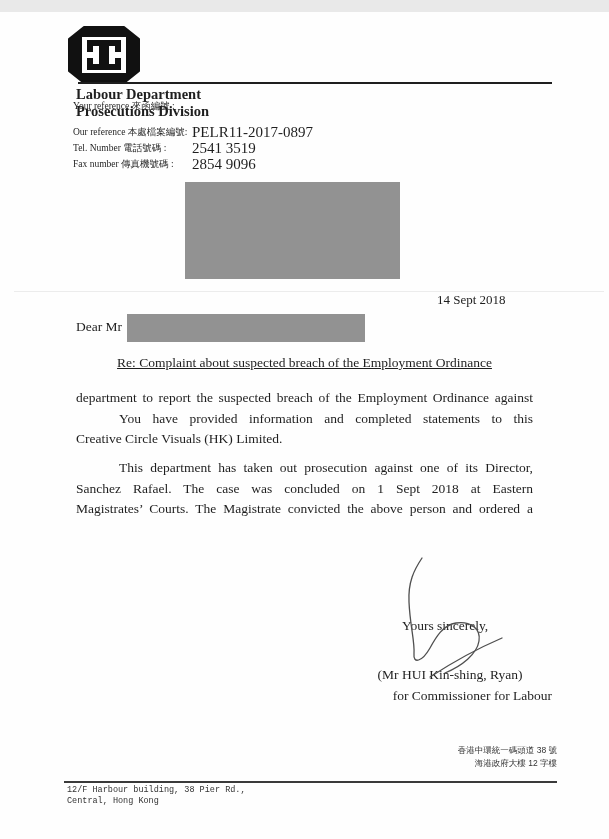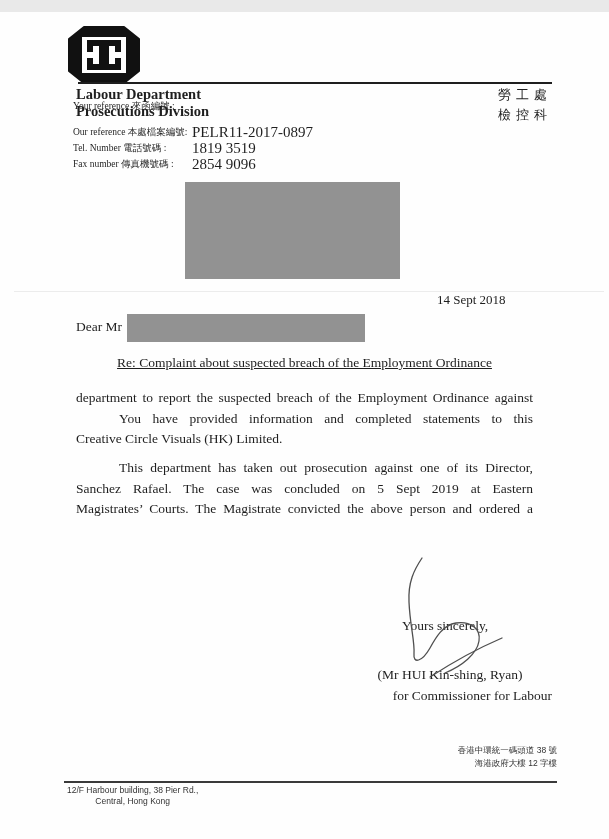--- a/index.html
+++ b/index.html
@@ -39,22 +39,22 @@
   .para .ln.indent{text-indent:43px;}
   .para .ln.last{text-align-last:left;}
   .p1{top:376px;} .p2{top:446px;} .p3{top:529px;}
   
   .signature{left:388px;top:542px;width:130px;height:128px;z-index:2;}
   .closing{left:402px;top:606px;font-size:13.5px;white-space:nowrap;}
   .signer-name{left:352px;top:655px;width:196px;text-align:center;font-size:13.5px;white-space:nowrap;}
   .signer-title{left:348px;top:676px;width:204px;text-align:right;font-size:13.5px;white-space:nowrap;}
   
   .footer-rule{left:64px;top:769px;width:493px;height:2px;background:#3a3a3a;}
-  .footer-en{left:67px;top:773px;font-family:Liberation Sans, sans-serif;
-             font-size:8.5px;line-height:11px;color:#333;text-align:center;}
+  .footer-en{left:67px;top:773px;font-family:Liberation Mono, monospace;
+             font-size:8.5px;line-height:11px;color:#333;}
   .footer-zh{left:370px;top:732px;width:187px;text-align:right;
              font-family:"Liberation Sans",sans-serif;font-size:8.5px;line-height:12.5px;color:#333;}
 </style>
 </head>
 <body>
 
 <div class="page">
 
   <svg class="abs logo" viewBox="0 0 72 58">
     <path fill-rule="evenodd" fill="#111" stroke="#111" stroke-width="2" stroke-linejoin="round" d="M16,1 H56 L71,13 V45 L56,57 H16 L1,45 V13 Z M13,10 V48 H59 V10 Z"></path>
@@ -69,30 +69,26 @@
     </g>
   </svg>
 
   <div class="abs header-rule"></div>
 
   <div class="abs dept-en">
     <div>Labour Department</div>
     <div>Prosecutions Division</div>
   </div>
 
-  <div class="abs dept-zh">
-    <div>勞工處</div>
-    <div>檢控科</div>
-  </div>
 
   <div class="abs ref-label ref-your">Your reference 來函編號 :</div>
   <div class="abs ref-label ref-our">Our reference 本處檔案編號:</div>
   <div class="abs ref-value val-our">PELR11-2017-0897</div>
   <div class="abs ref-label ref-tel">Tel. Number 電話號碼 :</div>
-  <div class="abs ref-value val-tel">1819 3519</div>
+  <div class="abs ref-value val-tel">2541 3519</div>
   <div class="abs ref-label ref-fax">Fax number 傳真機號碼 :</div>
   <div class="abs ref-value val-fax">2854 9096</div>
 
   <div class="abs redact redact-1"></div>
 
   <div class="abs artifact"></div>
 
   <div class="abs date">14 Sept 2018</div>
 
   <div class="abs salutation">Dear Mr</div>
@@ -101,21 +97,21 @@
   <div class="abs subject">Re: Complaint about suspected breach of the Employment Ordinance</div>
 
   <div class="abs para p1">
     <div class="ln">department to report the suspected breach of the Employment Ordinance against</div>
     <div class="ln indent">You have provided information and completed statements to this</div>
     <div class="ln last">Creative Circle Visuals (HK) Limited.</div>
   </div>
 
   <div class="abs para p2">
     <div class="ln indent">This department has taken out prosecution against one of its Director,</div>
-    <div class="ln">Sanchez Rafael.  The case was concluded on 5 Sept 2019 at Eastern</div>
+    <div class="ln">Sanchez Rafael.  The case was concluded on 1 Sept 2018 at Eastern</div>
     <div class="ln">Magistrates’ Courts.  The Magistrate convicted the above person and ordered a</div>
   </div>
 
 
   <svg class="abs signature" viewBox="0 0 130 128">
     <g fill="none" stroke="#4f4f4f" stroke-width="1.3" stroke-linecap="round">
       <path d="M34,4 C26,16 20,28 21,48 C22,72 27,88 26,100 C25,110 34,108 42,94 C48,83 55,71 68,69 C82,67 93,74 91,87 C89,100 74,112 57,119"></path>
       <path d="M42,123 C62,110 86,96 114,84"></path>
     </g>
   </svg>

